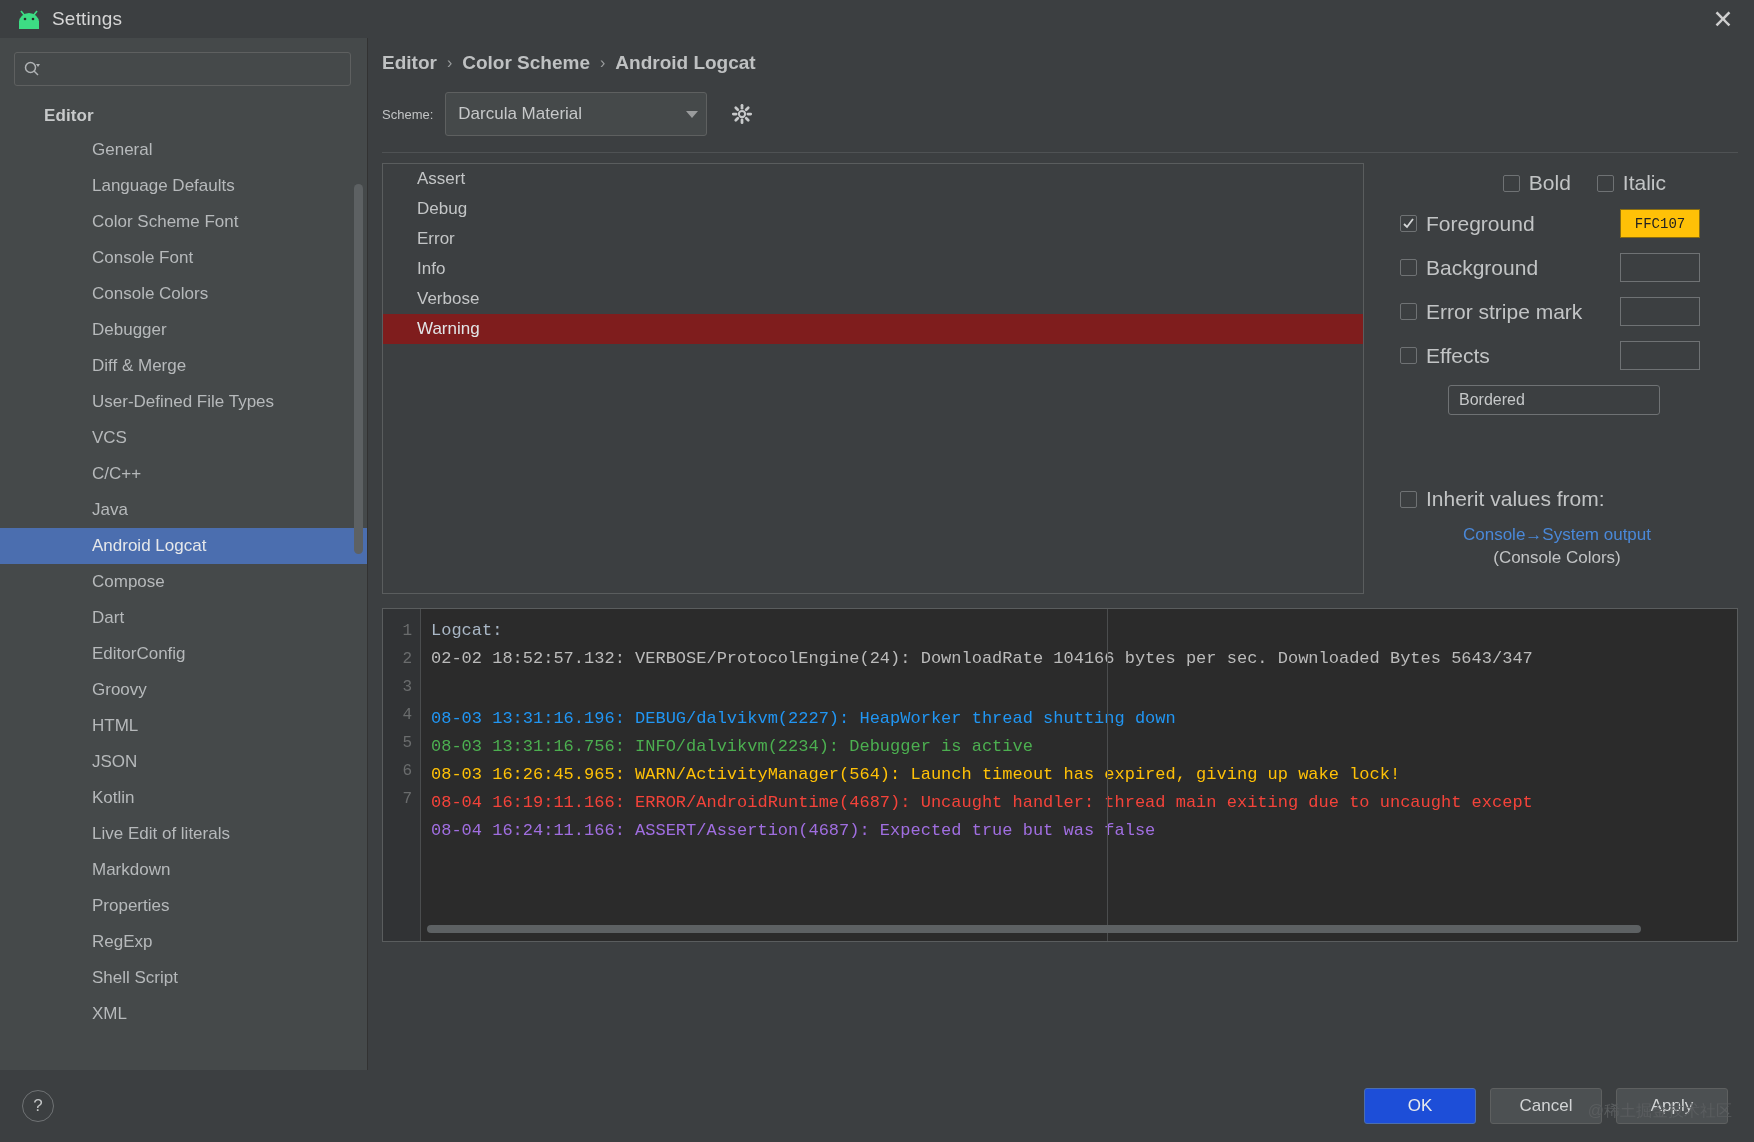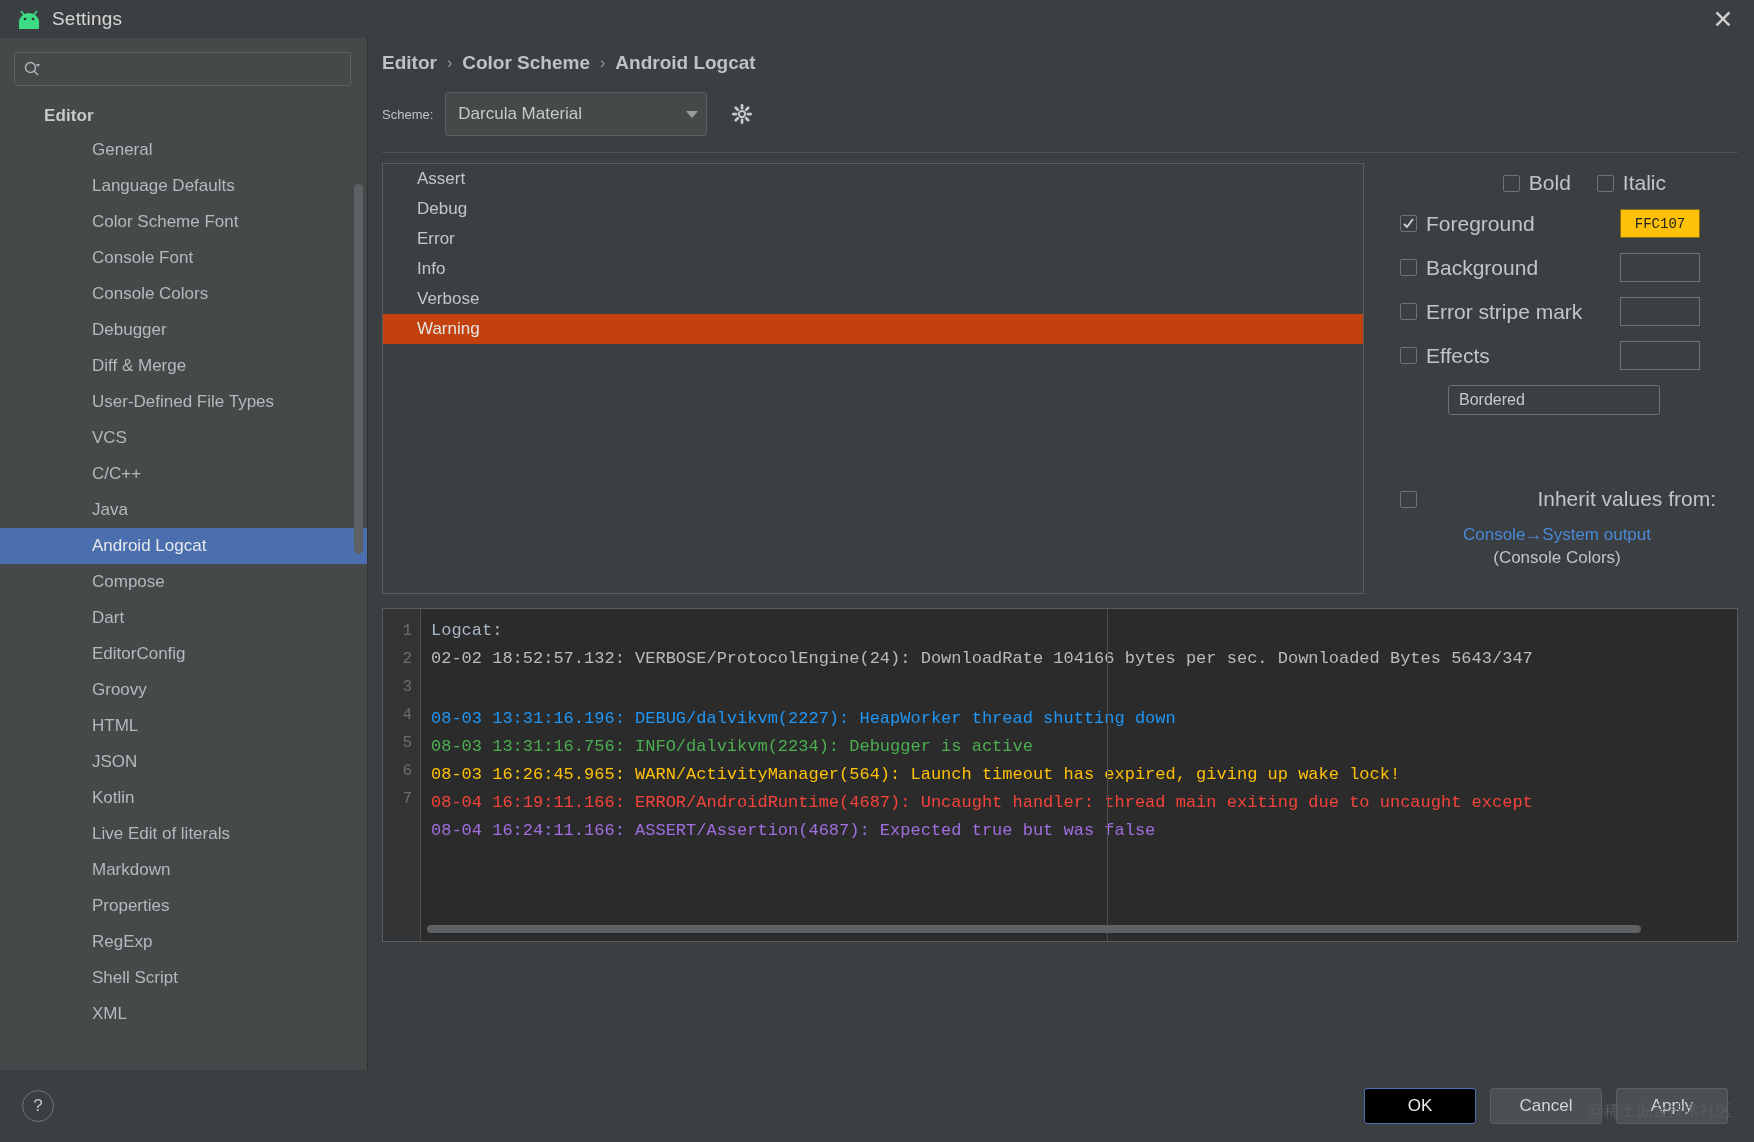--- a/index.html
+++ b/index.html
@@ -131,21 +131,21 @@
     background: #3c3f41;
     border: 1px solid #5a5d5e;
     overflow: hidden;
     flex: none;
   }
   .attr-item {
     color: #c3c5c6; font-size: 17px;
     padding: 4px 0 4px 34px; line-height: 22px;
     cursor: default;
   }
-  .attr-item.selected { background: #c2410c; color: #e2e5e7; }
+  .attr-item.selected { background: #7f1d1d; color: #e2e5e7; }
 
   .attr-panel {
     flex: 1; padding: 8px 22px 0 14px;
     display: flex; flex-direction: column;
   }
   .bi-row {
     display: flex; justify-content: flex-end; gap: 26px;
     padding-right: 50px; margin-bottom: 14px;
   }
   .cb-row { display: flex; align-items: center; gap: 9px; }
@@ -177,21 +177,21 @@
   }
   .swatch.filled { border-color: #8a6d10; color: #222; }
   .effects-combo-wrap { padding-left: 70px; margin-top: 15px; }
   .effects-combo {
     width: 212px; height: 30px;
     background: #3c3f41; border: 1px solid #6f7274; border-radius: 3px;
     display: flex; align-items: center; justify-content: space-between;
     padding: 0 8px 0 10px;
     color: #c6c8c9; font-size: 16px; cursor: pointer;
   }
-  .inherit-row { margin: 72px 0 0 22px; display:flex; align-items:center; gap:9px;justify-content:space-between; }
+  .inherit-row { margin: 72px 0 0 22px; display:flex; align-items:center; gap:9px; }
   .inherit-link-wrap { text-align: center; margin-top: 14px; padding-left: 20px; }
   .inherit-link {
     color: #4a88d8; font-size: 17px; cursor: pointer; display: block;
   }
   .inherit-sub { color: #c2c4c5; font-size: 17px; margin-top: 3px; display:block; }
 
   
   .preview {
     margin: 14px 16px 0 14px;
     height: 334px;
@@ -240,21 +240,21 @@
     font-size: 17px; cursor: pointer;
   }
   .btn-group { margin-left: auto; display: flex; gap: 14px; align-items: center; }
   .btn {
     min-width: 112px; height: 36px;
     border: 1px solid #5e6060; border-radius: 3px;
     background: #4c5052; color: #d2d4d5;
     font-size: 17px; display: flex; align-items: center; justify-content: center;
     cursor: pointer; font-family: inherit;
   }
-  .btn.primary { background: #000000; border-color: #4b6eaf; color: #e8eaec; }
+  .btn.primary { background: #1d4ed8; border-color: #4b6eaf; color: #e8eaec; }
   .watermark {
     position: absolute; right: 22px; bottom: 20px;
     color: #5a5d5f; font-size: 16px; pointer-events: none;
   }
 </style>
 </head>
 <body>
 
 <div class="window">
 

